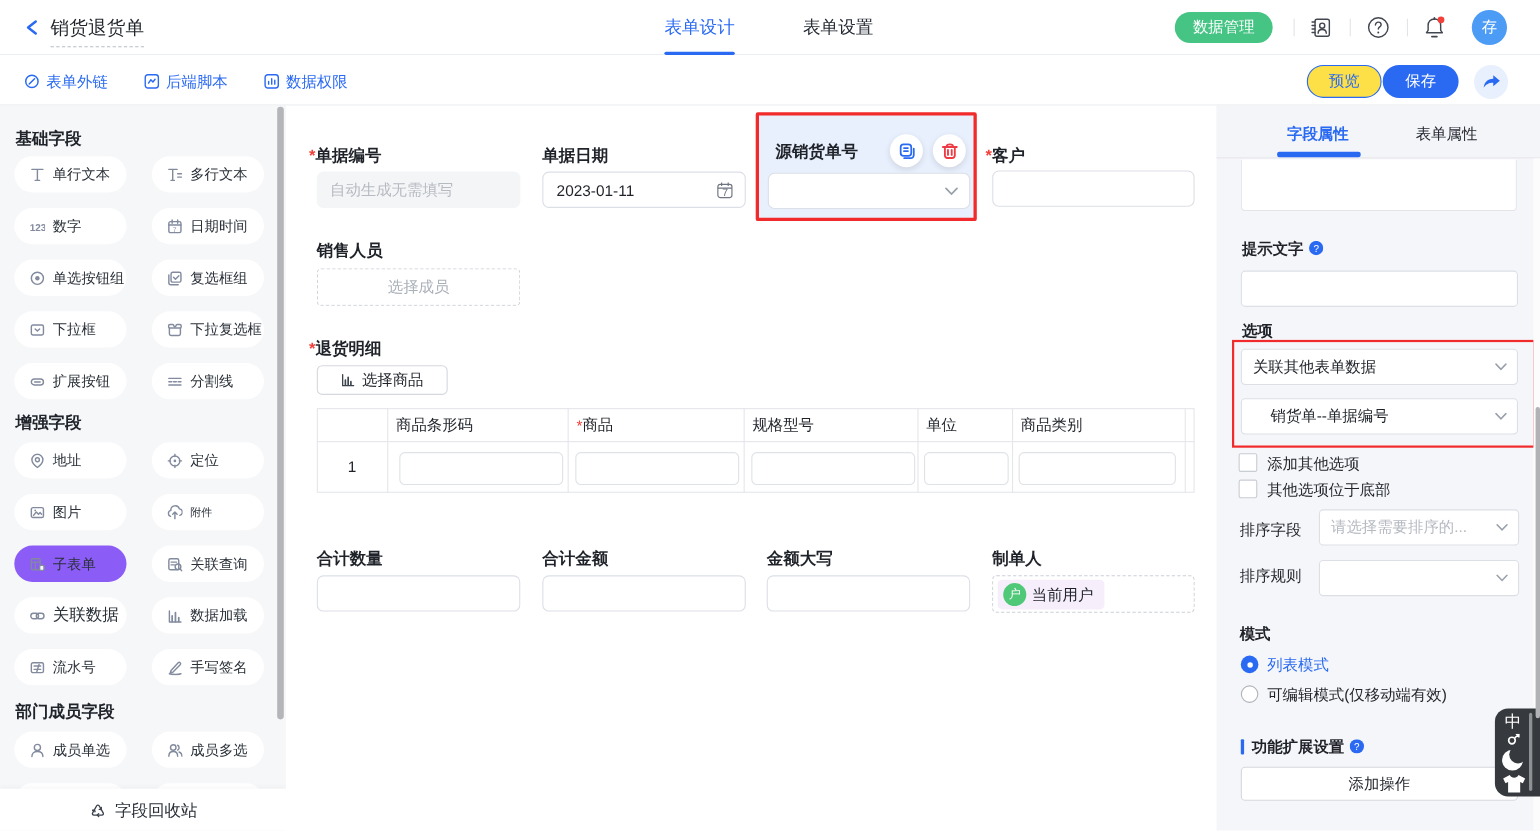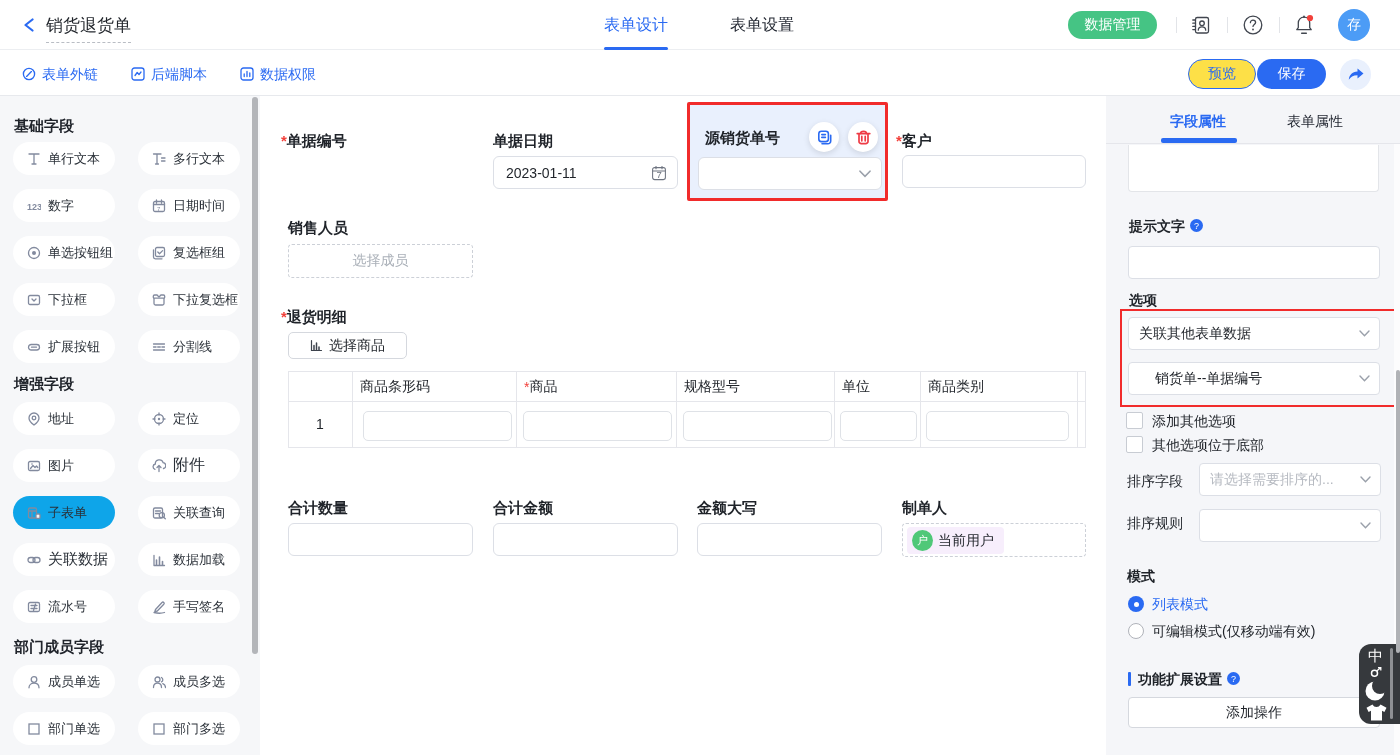--- a/index.html
+++ b/index.html
@@ -170,23 +170,23 @@
           <path d="M3.5 9.5 L6 6.5 L8 8.5 L9.5 7 L10.8 8.5" stroke="#828a9e" fill="none" stroke-width="1.3" stroke-linecap="round" stroke-linejoin="round"></path>
           <circle cx="5" cy="5" r="0.8" fill="#828a9e"></circle>
         </svg>
         <span style="font-size:13px;">图片</span>
       </div>
       <div class="abs flex" style="left:138px;top:353px;width:102px;height:33px;background:#fff;border-radius:17px;color:#2a3038;overflow:hidden;white-space:nowrap;">
         <svg width="14" height="14" viewBox="0 0 14 14" style="margin:0 7px 0 14px;flex:none;">
           <path d="M11.5 9.5 a3 3 0 0 0-0.4-5.9 A4 4 0 0 0 3.3 5 A2.8 2.8 0 0 0 3 10.4" stroke="#828a9e" fill="none" stroke-width="1.3" stroke-linecap="round"></path>
           <path d="M7 6.5 V12.5 M5 8.5 L7 6.5 L9 8.5" stroke="#828a9e" fill="none" stroke-width="1.3" stroke-linecap="round" stroke-linejoin="round"></path>
         </svg>
-        <span style="font-size:16px;">附件</span>
-      </div>
-      <div class="abs flex" style="left:13px;top:400px;width:102px;height:33px;background:#0ea5e9;border-radius:17px;color:#2a3038;overflow:hidden;white-space:nowrap;">
+        <span style="font-size:10px;">附件</span>
+      </div>
+      <div class="abs flex" style="left:13px;top:400px;width:102px;height:33px;background:#8b5cf6;border-radius:17px;color:#2a3038;overflow:hidden;white-space:nowrap;">
         <svg width="14" height="14" viewBox="0 0 14 14" style="margin:0 7px 0 14px;flex:none;">
           <rect x="1.5" y="2" width="8" height="10" rx="1.5" stroke="#828a9e" fill="none" stroke-width="1.3"></rect>
           <path d="M1.5 5 H9.5 M5 5 V12" stroke="#828a9e" fill="none" stroke-width="1.3"></path>
           <rect x="9" y="8" width="4" height="4.5" rx="1" fill="#f6f7f9" stroke="#828a9e" stroke-width="1.3"></rect>
         </svg>
         <span style="font-size:13px;">子表单</span>
       </div>
       <div class="abs flex" style="left:138px;top:400px;width:102px;height:33px;background:#fff;border-radius:17px;color:#2a3038;overflow:hidden;white-space:nowrap;">
         <svg width="14" height="14" viewBox="0 0 14 14" style="margin:0 7px 0 14px;flex:none;">
           <rect x="1.5" y="2" width="9" height="10" rx="1.5" stroke="#828a9e" fill="none" stroke-width="1.3"></rect>
@@ -249,20 +249,29 @@
       <div class="abs flex" style="left:138px;top:616px;width:102px;height:33px;background:#fff;border-radius:17px;color:#2a3038;overflow:hidden;white-space:nowrap;">
         <svg width="14" height="14" viewBox="0 0 14 14" style="margin:0 7px 0 14px;flex:none;">
           <rect x="2" y="2" width="10" height="10" stroke="#828a9e" fill="none" stroke-width="1.3"></rect>
         </svg>
         <span style="font-size:13px;">部门多选</span>
       </div>
     </div>
 
   <div class="abs" style="left:252px;top:1px;width:6px;height:557px;background:#b3b5b9;border-radius:3px;"></div>
 
+  <div class="abs flex" style="left:0;top:621px;width:260px;height:38px;background:#fff;box-shadow:0 -2px 5px rgba(0,0,0,0.04);justify-content:center;color:#2a3038;font-size:15px;padding-top:2px;">
+    <svg width="16" height="16" viewBox="0 0 16 16" fill="none" stroke="#3d434d" stroke-width="1.25" style="margin-right:8px;">
+      <path d="M6.9 3.5 A1.3 1.3 0 0 1 9.1 3.5 L12.8 10 A1.3 1.3 0 0 1 11.7 12 L4.3 12 A1.3 1.3 0 0 1 3.2 10 Z" stroke-linejoin="round"></path>
+      <path d="M11 6.9 l-1.8-0.15 M11 6.9 l0.1-1.8" stroke-linecap="round"></path>
+      <path d="M7.4 12 l1.3-1.2 M7.4 12 l1.3 1.2" stroke-linecap="round"></path>
+      <path d="M4.9 7.2 l0.5 1.7 M4.9 7.2 l-1.7 0.4" stroke-linecap="round"></path>
+    </svg>
+    <span>字段回收站</span>
+  </div>
 </div>
 
 <div class="abs" style="left:260px;top:96px;width:846px;height:659px;background:#fff;" id="canvas">
     <div class="abs bold" style="left:21px;top:36px;font-size:15px;"><span style="color:#f2403a;">*</span>单据编号</div>
     <div class="abs bold" style="left:233px;top:36px;font-size:15px;">单据日期</div>
     <div class="abs bold" style="left:636px;top:36px;font-size:15px;"><span style="color:#f2403a;">*</span>客户</div>
     <div class="abs" style="left:427px;top:6px;width:201px;height:99px;background:#e9f0fd;border:3px solid #f12b2b;border-radius:2px;"></div>
     <div class="abs bold" style="left:445px;top:33px;font-size:15px;">源销货单号</div>
     <div class="abs flex" style="left:549px;top:26px;width:30px;height:30px;background:#fff;border-radius:50%;justify-content:center;box-shadow:0 2px 6px rgba(0,0,0,.12);">
       <svg width="15" height="15" viewBox="0 0 15 15" fill="none" stroke="#2a6af2" stroke-width="1.6">
@@ -272,20 +281,21 @@
       </svg>
     </div>
     <div class="abs flex" style="left:588px;top:26px;width:30px;height:30px;background:#fff;border-radius:50%;justify-content:center;box-shadow:0 2px 6px rgba(0,0,0,.12);">
       <svg width="15" height="15" viewBox="0 0 15 15" fill="none" stroke="#ee3b45" stroke-width="1.7">
         <path d="M1.2 3.6 H13.8" stroke-linecap="round"></path>
         <path d="M4.6 3.4 C4.6 2.2 5.6 1.3 7.5 1.3 C9.4 1.3 10.4 2.2 10.4 3.4" stroke-linecap="round"></path>
         <path d="M3 3.8 V11.4 a2.2 2.2 0 0 0 2.2 2.2 h4.6 a2.2 2.2 0 0 0 2.2-2.2 V3.8" stroke-linecap="round" stroke-linejoin="round"></path>
         <path d="M5.8 6.4 V10.8 M9.2 6.4 V10.8" stroke-linecap="round"></path>
       </svg>
     </div>
+    <div class="abs flex" style="left:28px;top:60px;width:185px;height:33px;background:#f4f5f7;border-radius:6px;color:#b6bac1;padding-left:12px;">自动生成无需填写</div>
     <div class="abs flex" style="left:233px;top:60px;width:185px;height:33px;background:#fff;border:1px solid #dcdfe6;border-radius:6px;padding-left:12px;">2023-01-11<svg class="abs" style="right:10px;" width="16" height="16" viewBox="0 0 16 16" fill="none" stroke="#6e7480" stroke-width="1.05">
         <rect x="1.6" y="2.6" width="12.8" height="12" rx="2"></rect>
         <path d="M5 1 V4.2 M11 1 V4.2 M1.6 6 H14.4"></path>
         <text x="8.2" y="13.4" font-size="9.5" fill="#6e7480" stroke="none" text-anchor="middle" font-family="Liberation Sans">7</text>
       </svg></div>
     <div class="abs flex" style="left:438px;top:61px;width:184px;height:33px;background:#fff;border:1px solid #dcdfe6;border-radius:6px;">
       <svg class="abs" style="right:10px;" width="12" height="8" viewBox="0 0 12 8" fill="none" stroke="#9aa0aa" stroke-width="1.6">
         <path d="M1 1.2 L6 6.4 L11 1.2" stroke-linecap="round"></path>
       </svg>
     </div>

